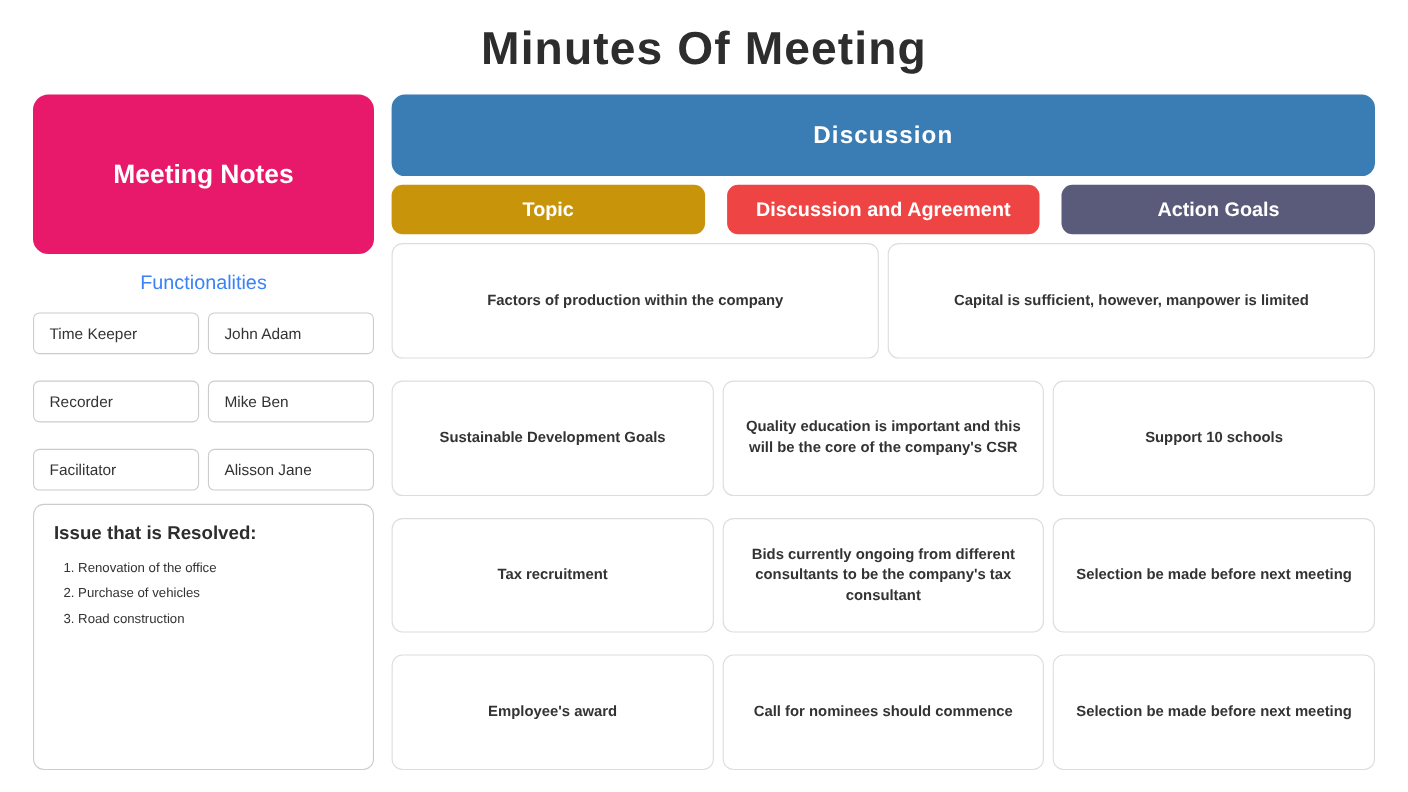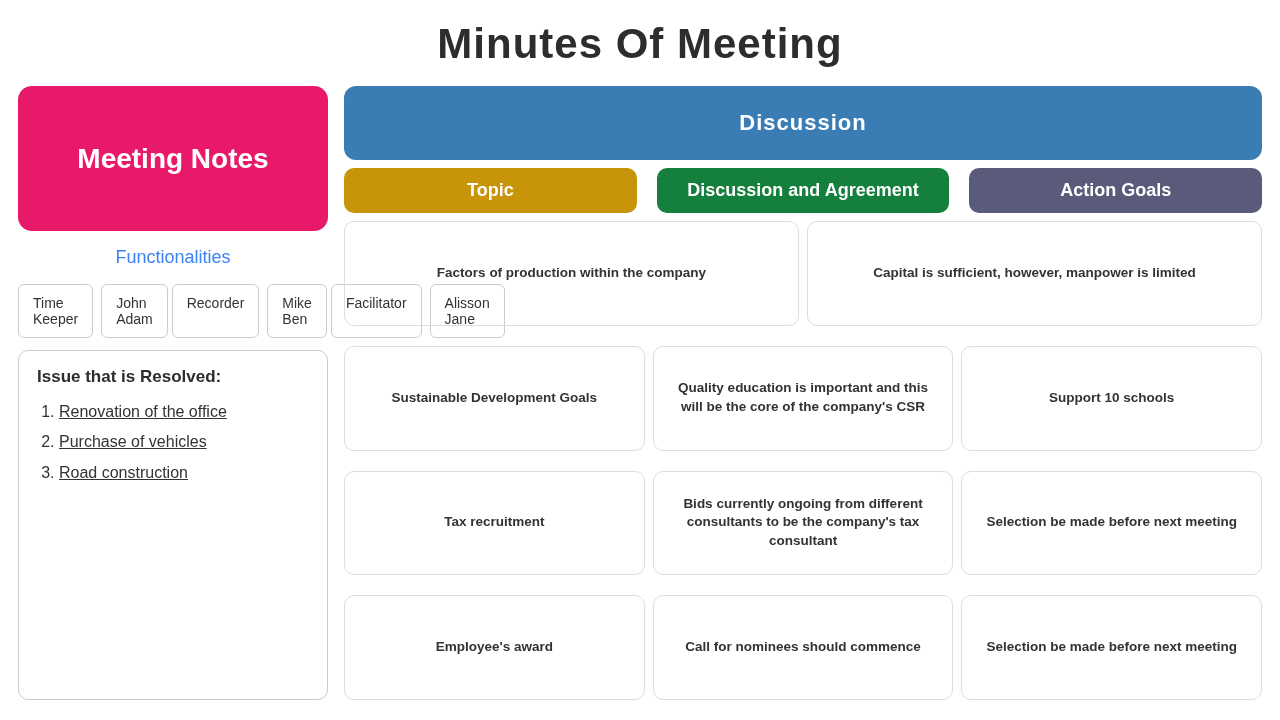--- a/index.html
+++ b/index.html
@@ -6,21 +6,21 @@
     body {
       font-family: 'Arial', sans-serif;
       background: #fff;
       width: 1280px;
       height: 720px;
       overflow: hidden;
     }
     .page {
       width: 1280px;
       height: 720px;
-      padding: 20px 18px;
+      padding: 20px 30px;
       display: flex;
       flex-direction: column;
     }
     .title {
       text-align: center;
       font-size: 42px;
       font-weight: 700;
       color: #2d2d2d;
       margin-bottom: 18px;
       letter-spacing: 1px;
@@ -41,34 +41,34 @@
       background: #e8196a;
       border-radius: 14px;
       display: flex;
       align-items: center;
       justify-content: center;
       height: 145px;
       flex-shrink: 0;
     }
     .meeting-notes-box span {
       color: #fff;
-      font-size: 28px;
+      font-size: 24px;
       font-weight: 700;
     }
     .functionalities-title {
       text-align: center;
       font-size: 18px;
       font-weight: 400;
       color: #3b82f6;
       margin: 4px 0;
     }
     .func-table {
       display: flex;
-      flex-direction: row;
-      gap: 4px;
+      flex-direction: column;
+      gap: 24px;
     }
     .func-row {
       display: flex;
       gap: 8px;
     }
     .func-cell {
       flex: 1;
       border: 1.5px solid #ccc;
       border-radius: 6px;
       padding: 10px 14px;
@@ -83,24 +83,23 @@
     }
     .issues-title {
       font-size: 17px;
       font-weight: 700;
       color: #2d2d2d;
       margin-bottom: 10px;
     }
     .issues-list {
       list-style: decimal;
       padding-left: 22px;
-      font-size: 16px;
+      font-size: 12px;
       color: #333;
       line-height: 1.9;
-      text-decoration: underline;
     }
     
     .right-panel {
       flex: 1;
       display: flex;
       flex-direction: column;
       gap: 8px;
     }
     .discussion-header {
       background: #3a7db5;
@@ -130,21 +129,21 @@
       justify-content: center;
       padding: 12px 8px;
       text-align: center;
     }
     .col-header span {
       font-size: 18px;
       font-weight: 700;
       color: #fff;
     }
     .col-topic { background: #c8950a; }
-    .col-discussion { background: #15803d; }
+    .col-discussion { background: #ef4444; }
     .col-action { background: #5a5a7a; }
     .data-rows {
       display: flex;
       flex-direction: column;
       gap: 20px;
       flex: 1;
       font-weight: bold;
     }
     .data-row {
       display: flex;

